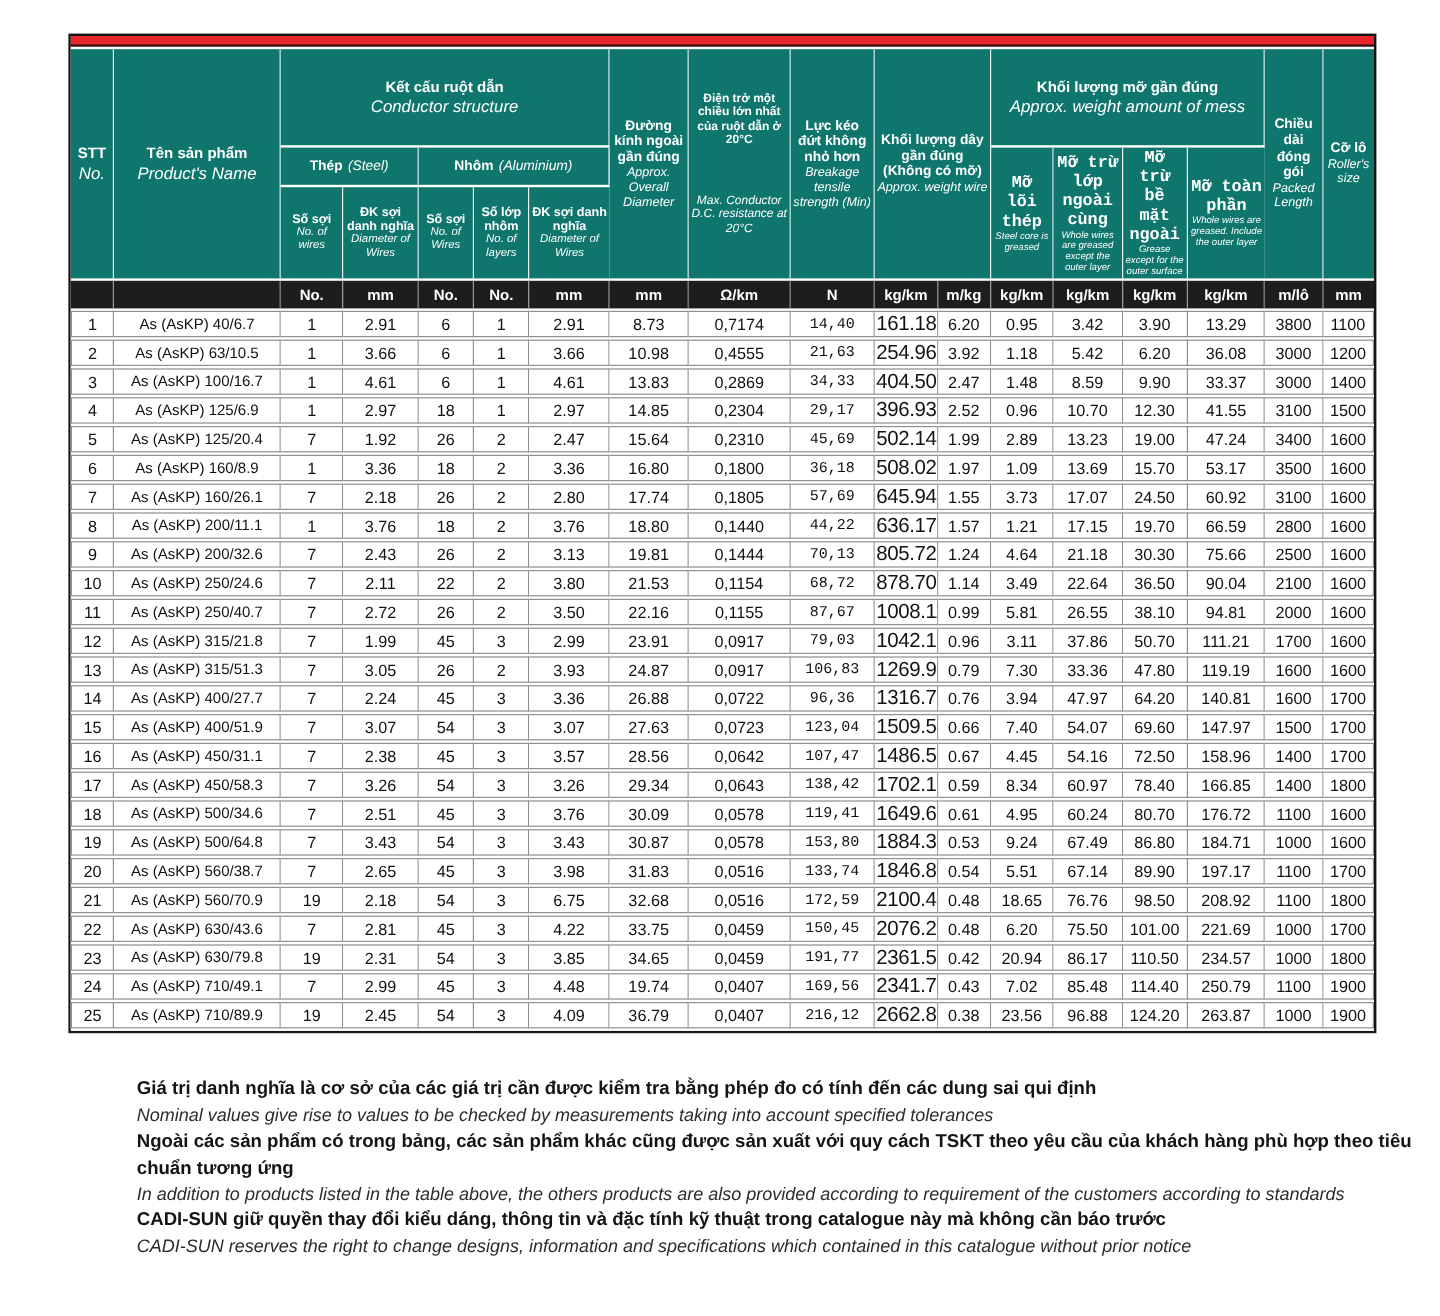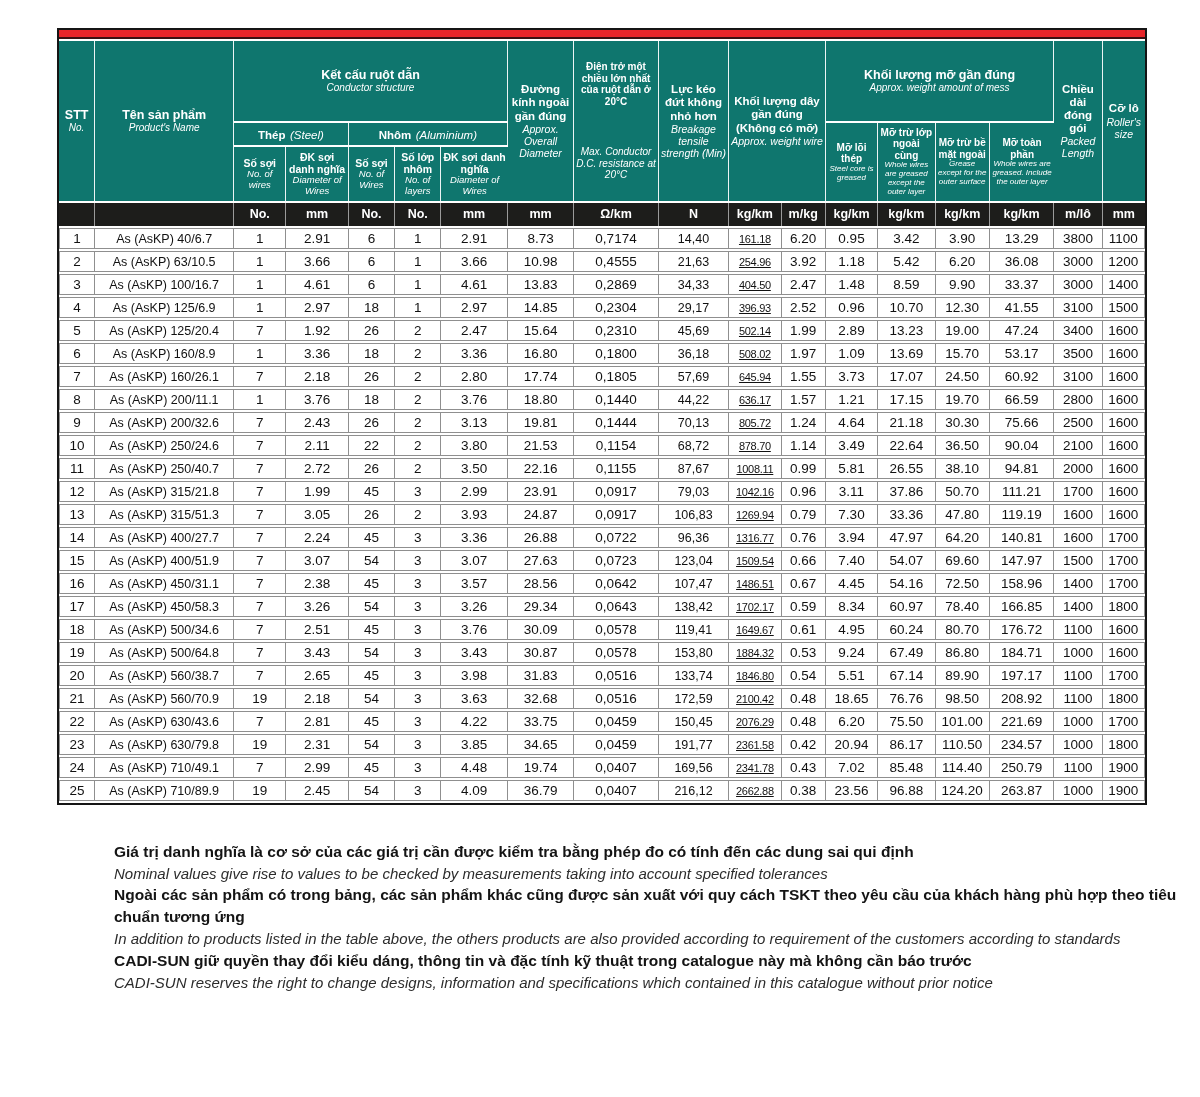--- a/index.html
+++ b/index.html
@@ -38,27 +38,27 @@
     line-height:1.15;
   }
   thead tr th:last-child { border-right:none; }
   tr.hr1 > th { height:80px; }
   tr.hr2 > th { height:22px; }
   tr.hr3 > th { height:54px; }
 
   .vi { display:block; font-weight:bold; font-size:11.5px; }
   .en { display:block; font-style:italic; font-weight:normal; font-size:10.5px; }
   .big .vi { font-size:12.5px; }
-  .big .en { font-size:10px; }
+  .big .en { font-size:14px; }
   .inline-h .vi, .inline-h .en { display:inline; font-size:11.5px; }
   .small .vi { font-size:10.5px; }
   .small .en { font-size:9.5px; }
   .res .vi { font-size:10px; }
   .res .en { font-size:10px;margin-top:39px; }
-  .tiny .vi { font-size:10px; }
+  .tiny .vi { font-size:14px;font-family:Liberation Mono, monospace; }
   .tiny .en { font-size:8px; line-height:1.12; }
 
   
   tr.units th {
     background:#1d1d1b;
     color:#fff;
     height:23px;
     font-weight:bold;
     font-size:12.5px;
     border-right:1px solid #9a9a9a;
@@ -75,22 +75,22 @@
     text-align:center;
     vertical-align:middle;
     font-size:13.5px;
     color:#111;
     padding:0 1px;
     overflow:hidden;
     white-space:nowrap;
   }
   tbody td:first-child { border-left:1px solid #8f8f8f; }
   tbody td.c-product-name { font-size:12.5px; }
-  tbody td.c-weight-kgkm { font-size:11px; letter-spacing:-0.3px;text-decoration:underline; }
-  tbody td.c-tensile { font-size:12.5px; }
+  tbody td.c-weight-kgkm { font-size:17px; letter-spacing:-0.3px; }
+  tbody td.c-tensile { font-size:12.5px;font-family:Liberation Mono, monospace; }
 
   
   .notes { width:1092px; margin:36px 0 0 57px; }
   .notes p { margin:0; }
   .note-vi { font-weight:bold; font-size:15.5px; line-height:1.42; color:#141414; }
   .note-en { font-style:italic; font-size:15px; line-height:1.42; color:#2c2c2c; }
 </style>
 </head>
 <body>
 
@@ -631,21 +631,21 @@
             <td class="c-packed-length">1100</td>
             <td class="c-roller-size">1700</td>
           </tr>
           <tr>
             <td class="c-stt">21</td>
             <td class="c-product-name">As (AsKP) 560/70.9</td>
             <td class="c-steel-wires">19</td>
             <td class="c-steel-dia">2.18</td>
             <td class="c-alu-wires">54</td>
             <td class="c-alu-layers">3</td>
-            <td class="c-alu-dia">3.63</td>
+            <td class="c-alu-dia">6.75</td>
             <td class="c-overall-dia">32.68</td>
             <td class="c-resistance">0,0516</td>
             <td class="c-tensile">172,59</td>
             <td class="c-weight-kgkm">2100.42</td>
             <td class="c-weight-mkg">0.48</td>
             <td class="c-grease-core">18.65</td>
             <td class="c-grease-except-layer">76.76</td>
             <td class="c-grease-except-surface">98.50</td>
             <td class="c-grease-whole">208.92</td>
             <td class="c-packed-length">1100</td>

